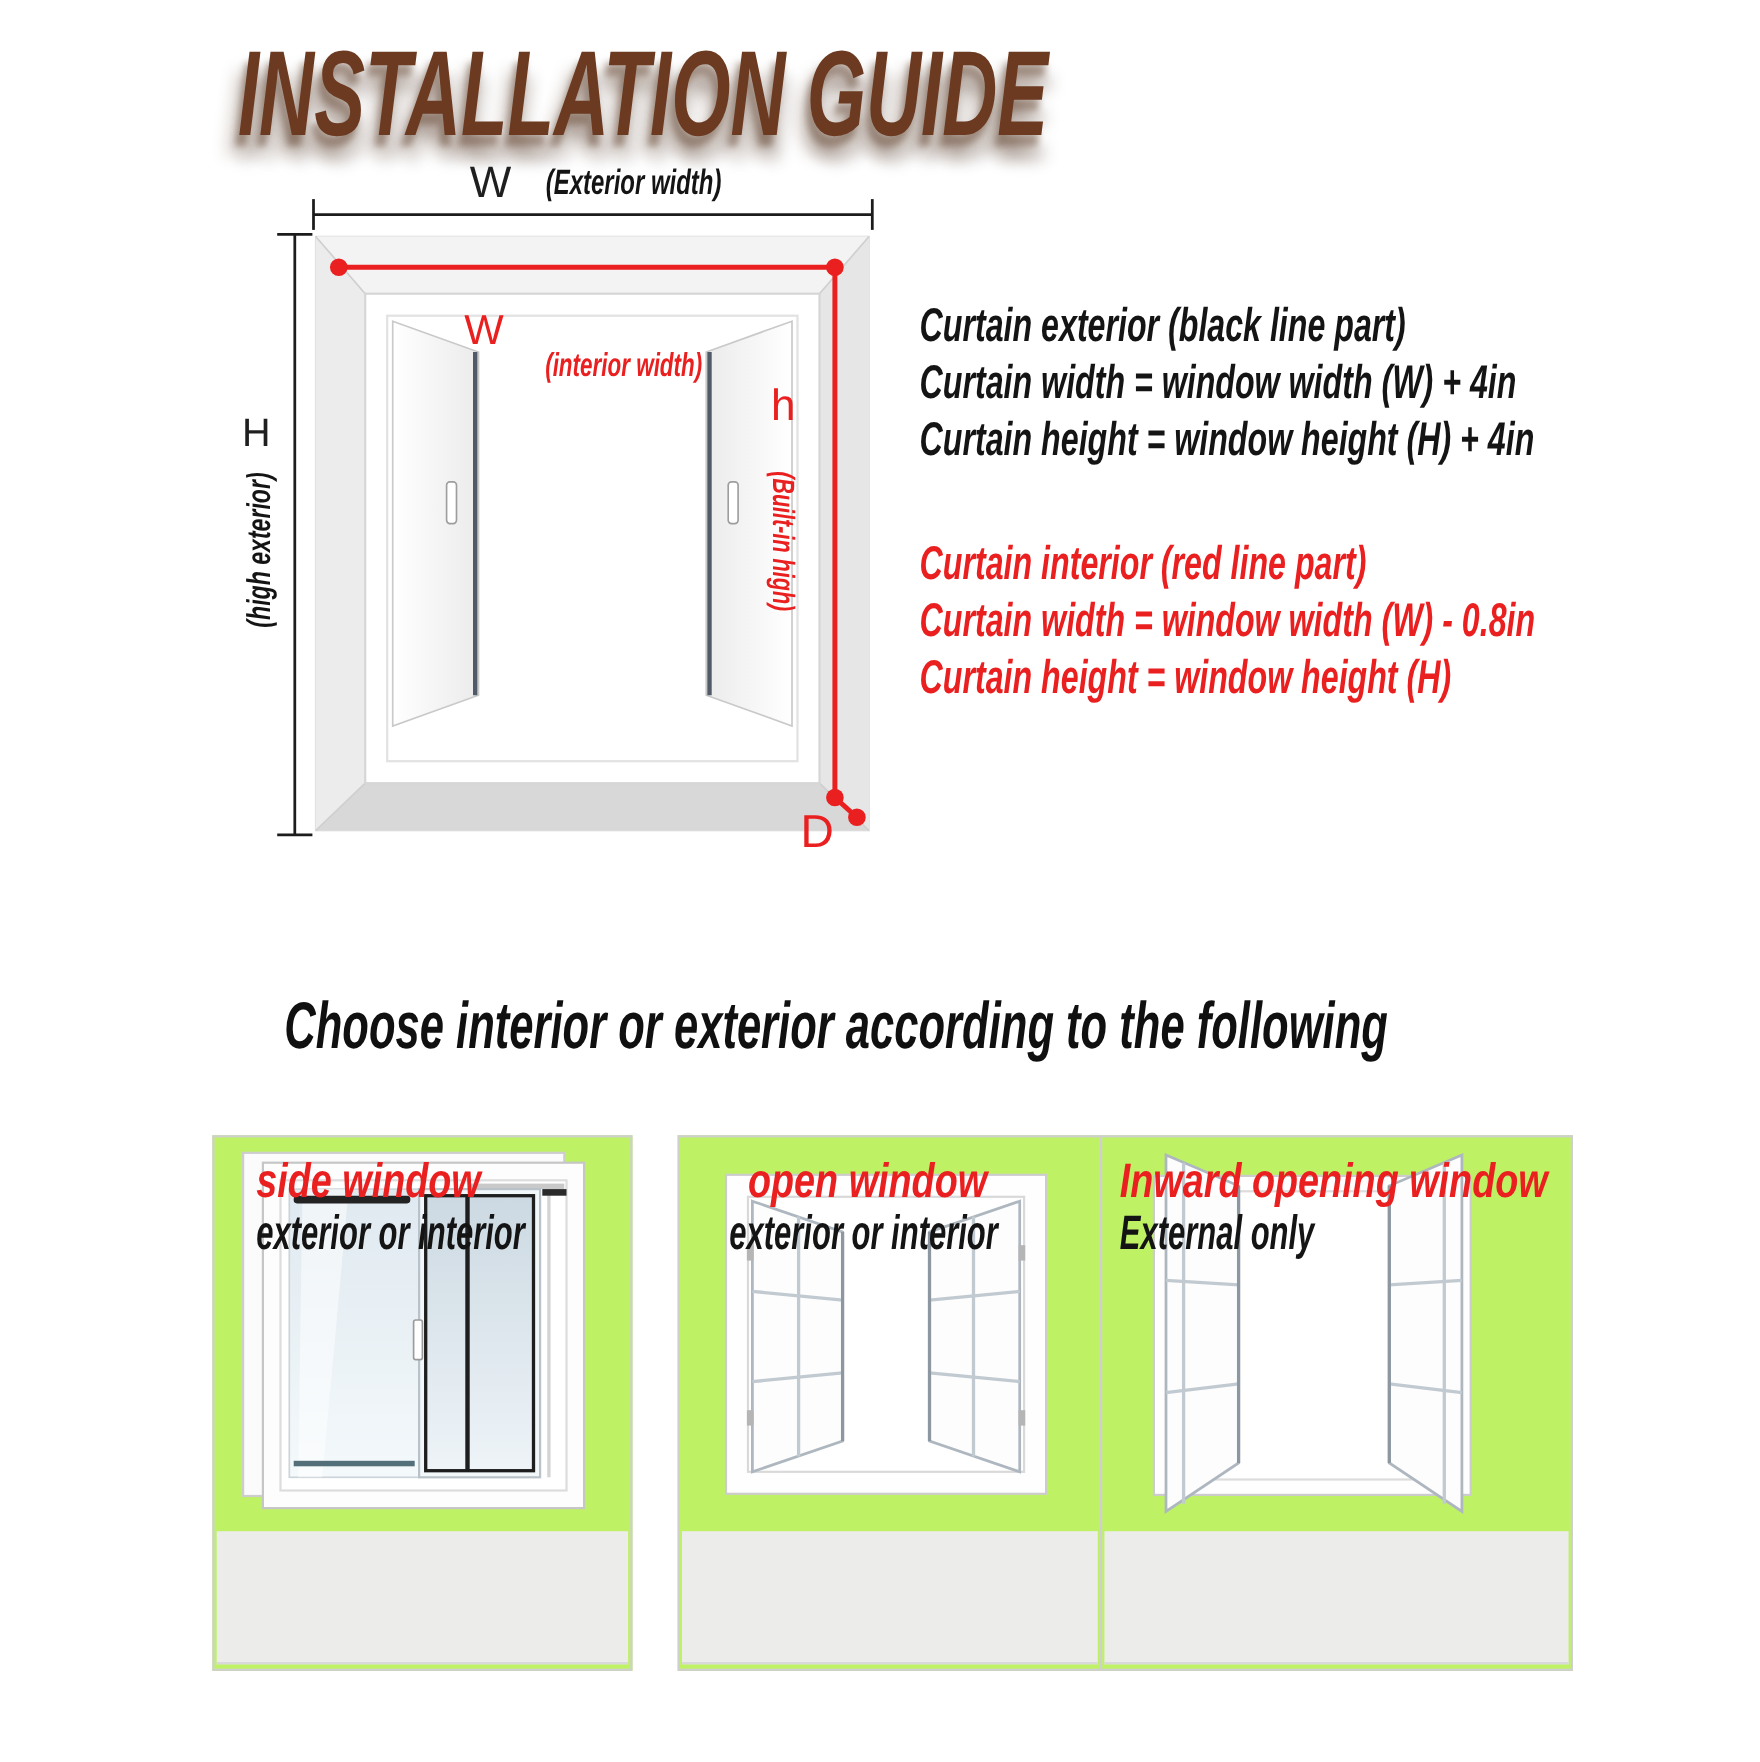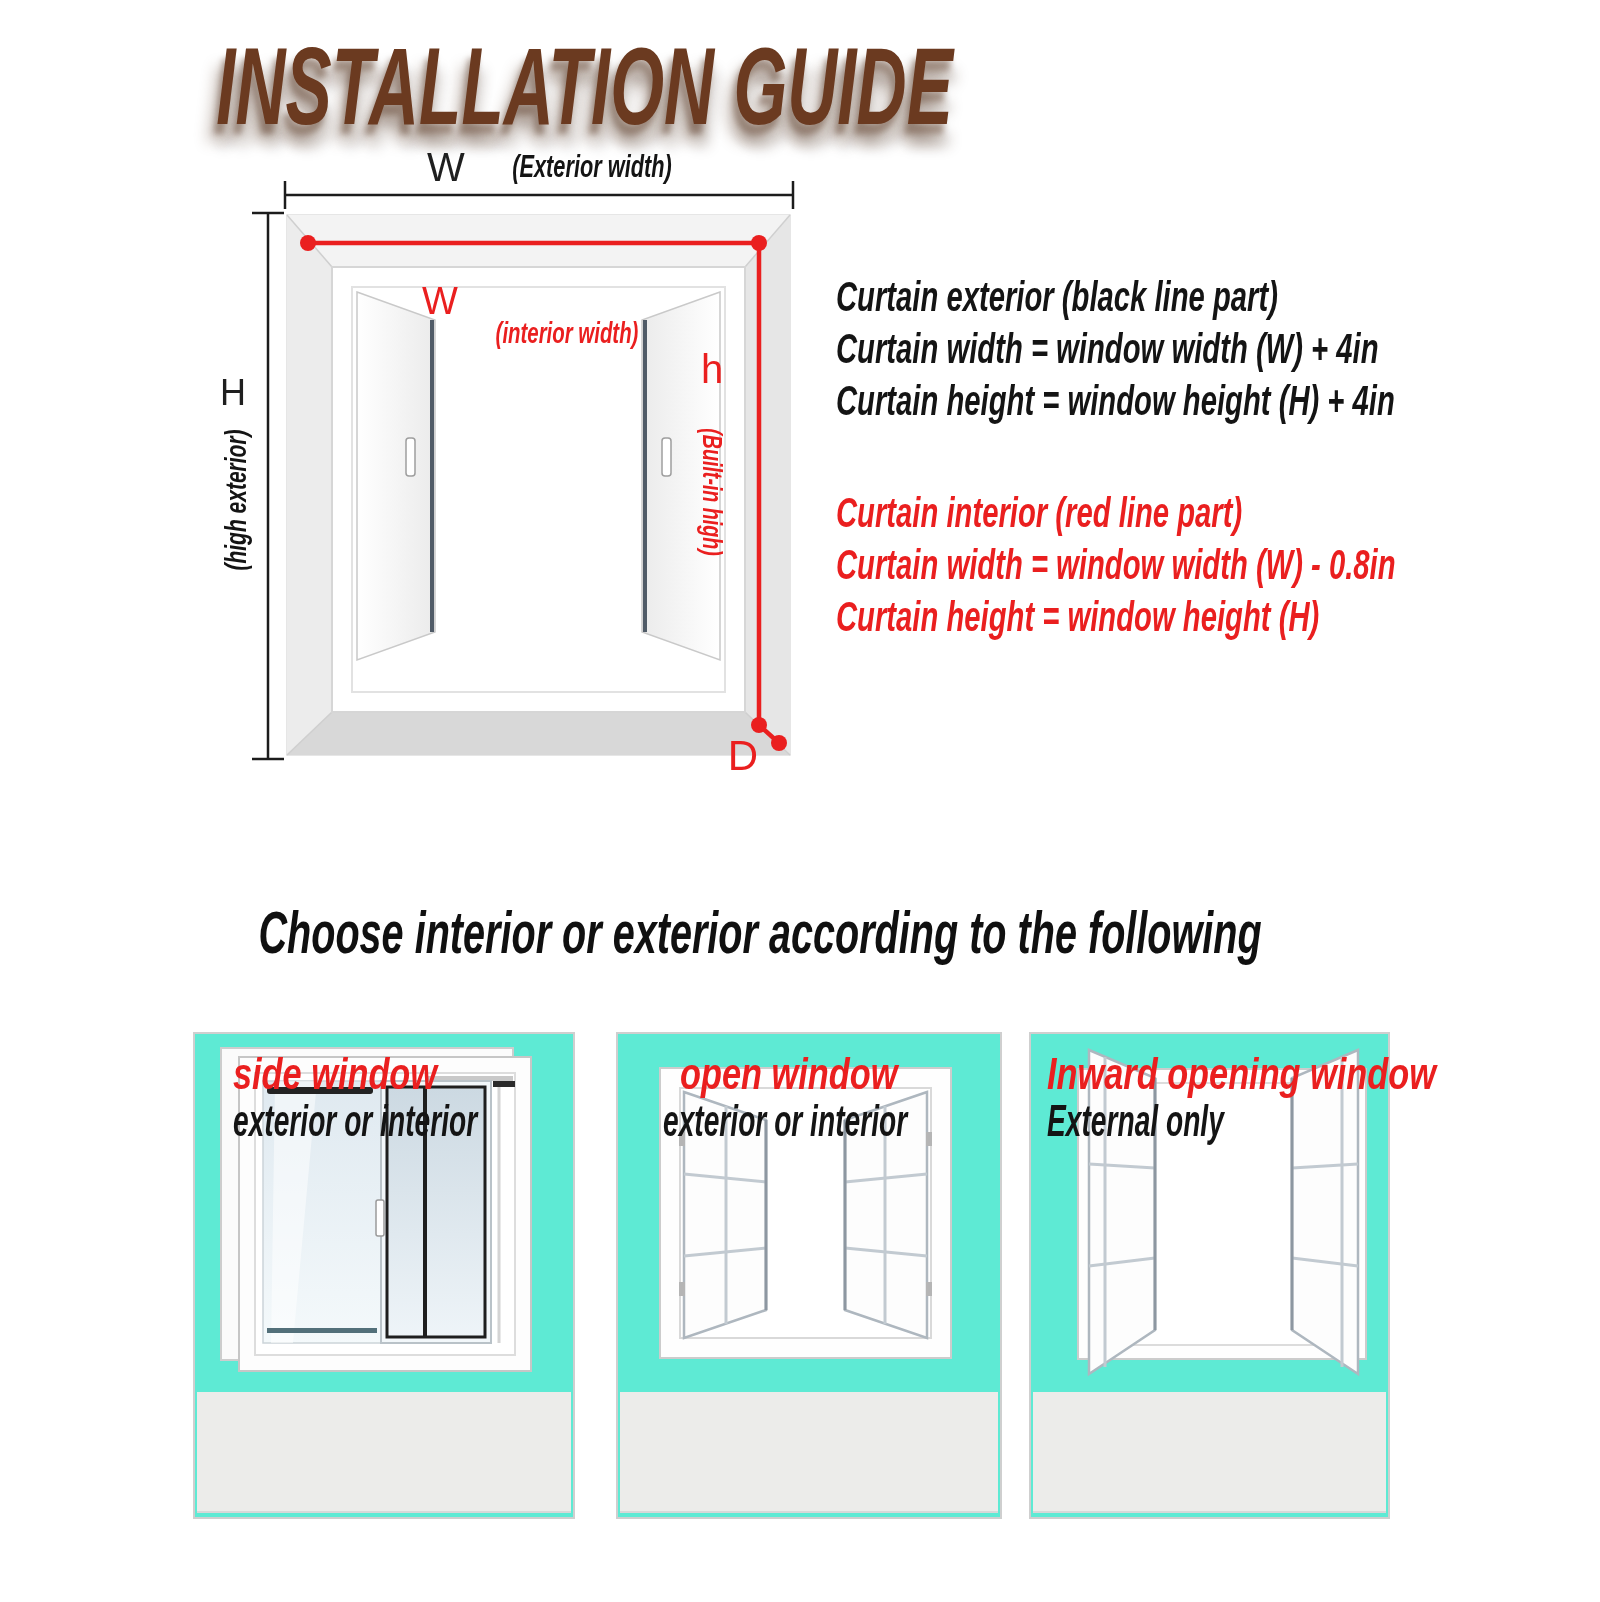--- a/index.html
+++ b/index.html
@@ -23,21 +23,21 @@
   .note-line{height:52px;line-height:52px;}
   .note-line span{display:inline-block;transform:scaleX(0.68);transform-origin:left center;
     font-size:43px;font-weight:bold;font-style:italic;white-space:nowrap;}
 
   
   .heading-wrap{position:absolute;left:0;top:898px;width:1600px;text-align:left;}
   .heading-text{display:inline-block;font-size:60px;font-weight:bold;font-style:italic;
     color:#101010;transform:scaleX(0.66);white-space:nowrap;}
 
   
-  .card{position:absolute;top:1032px;height:487px;background:#5eead4;border:2px solid #cfcfcf;box-sizing:border-box;}
+  .card{position:absolute;top:1032px;height:487px;background:#bef264;border:2px solid #cfcfcf;box-sizing:border-box;}
   .card-caption{position:absolute;left:2px;right:2px;top:358px;bottom:4px;background:#ececea;border-bottom:2px solid #d8d8d8;}
   .card-title,.card-subtitle{position:absolute;height:51px;line-height:51px;}
   .card-title span,.card-subtitle span{display:inline-block;font-weight:bold;font-style:italic;
     white-space:nowrap;transform-origin:left center;}
   .card-title{top:14px;}
   .card-subtitle{top:61px;text-decoration:underline;}
   .card-title span{font-size:44px;color:#ea1f1f;transform:scaleX(0.78);}
   .card-subtitle span{font-size:44px;color:#141414;transform:scaleX(0.64);}
   svg{display:block;}
 </style>
@@ -101,21 +101,21 @@
       <circle cx="78" cy="103" r="8" stroke="none"></circle>
       <circle cx="529" cy="103" r="8" stroke="none"></circle>
       <line x1="529" y1="103" x2="529" y2="585"></line>
       <circle cx="529" cy="585" r="8" stroke="none"></circle>
       <line x1="529" y1="585" x2="549" y2="603"></line>
       <circle cx="549" cy="603" r="8" stroke="none"></circle>
     </g>
   </svg>
 
   <div class="lbl thin" style="left:446px;top:167px;font-size:40px;">W</div>
-  <div class="lbl" style="left:592px;top:166px;">
+  <div class="lbl" style="left:576px;top:166px;">
     <span class="cond blk" style="font-size:32px;transform:scaleX(0.68);">(Exterior width)</span>
   </div>
   <div class="lbl red" style="left:440px;top:301px;font-size:38px;">W</div>
   <div class="lbl" style="left:567px;top:300px;margin-top:33px;">
     <span class="cond red" style="font-size:30px;transform:scaleX(0.68);">(interior width)</span>
   </div>
   <div class="lbl thin" style="left:233px;top:393px;font-size:36px;">H</div>
   <div class="lbl" style="left:236px;top:500px;">
     <span class="cond blk" style="font-size:30px;transform:rotate(-90deg) scaleX(0.70);">(high exterior)</span>
   </div>
@@ -194,21 +194,21 @@
         <line x1="227" y1="86" x2="227" y2="276" stroke="#8d97a1" stroke-width="3"></line>
         <rect x="308" y="98" width="6" height="14" fill="#b5b5b5"></rect>
         <rect x="308" y="248" width="6" height="14" fill="#b5b5b5"></rect>
       </g>
     </svg>
     <div class="card-caption"></div>
     <div class="card-title" style="left:62px;"><span>open window</span></div>
     <div class="card-subtitle" style="left:45px;"><span>exterior or interior</span></div>
   </div>
 
-  <div class="card" style="left:1029px;width:361px;">
+  <div class="card" style="left:1000px;width:430px;">
     <svg width="385" height="356" viewBox="0 0 385 356">
       <rect x="47" y="35" width="288" height="290" fill="#fefefe" stroke="#cccccc" stroke-width="2"></rect>
       <rect x="61" y="49" width="260" height="262" fill="#ffffff" stroke="#dcdcdc" stroke-width="2"></rect>
       <g>
         <polygon points="58,16 124,44 124,296 58,340" fill="#fdfdfd" stroke="#aeb7bf" stroke-width="2.5"></polygon>
         <line x1="74" y1="23" x2="74" y2="333" stroke="#c2cad1" stroke-width="3"></line>
         <line x1="58" y1="130" x2="124" y2="134" stroke="#c2cad1" stroke-width="3"></line>
         <line x1="58" y1="232" x2="124" y2="224" stroke="#c2cad1" stroke-width="3"></line>
         <line x1="124" y1="44" x2="124" y2="296" stroke="#8d97a1" stroke-width="3"></line>
       </g>

